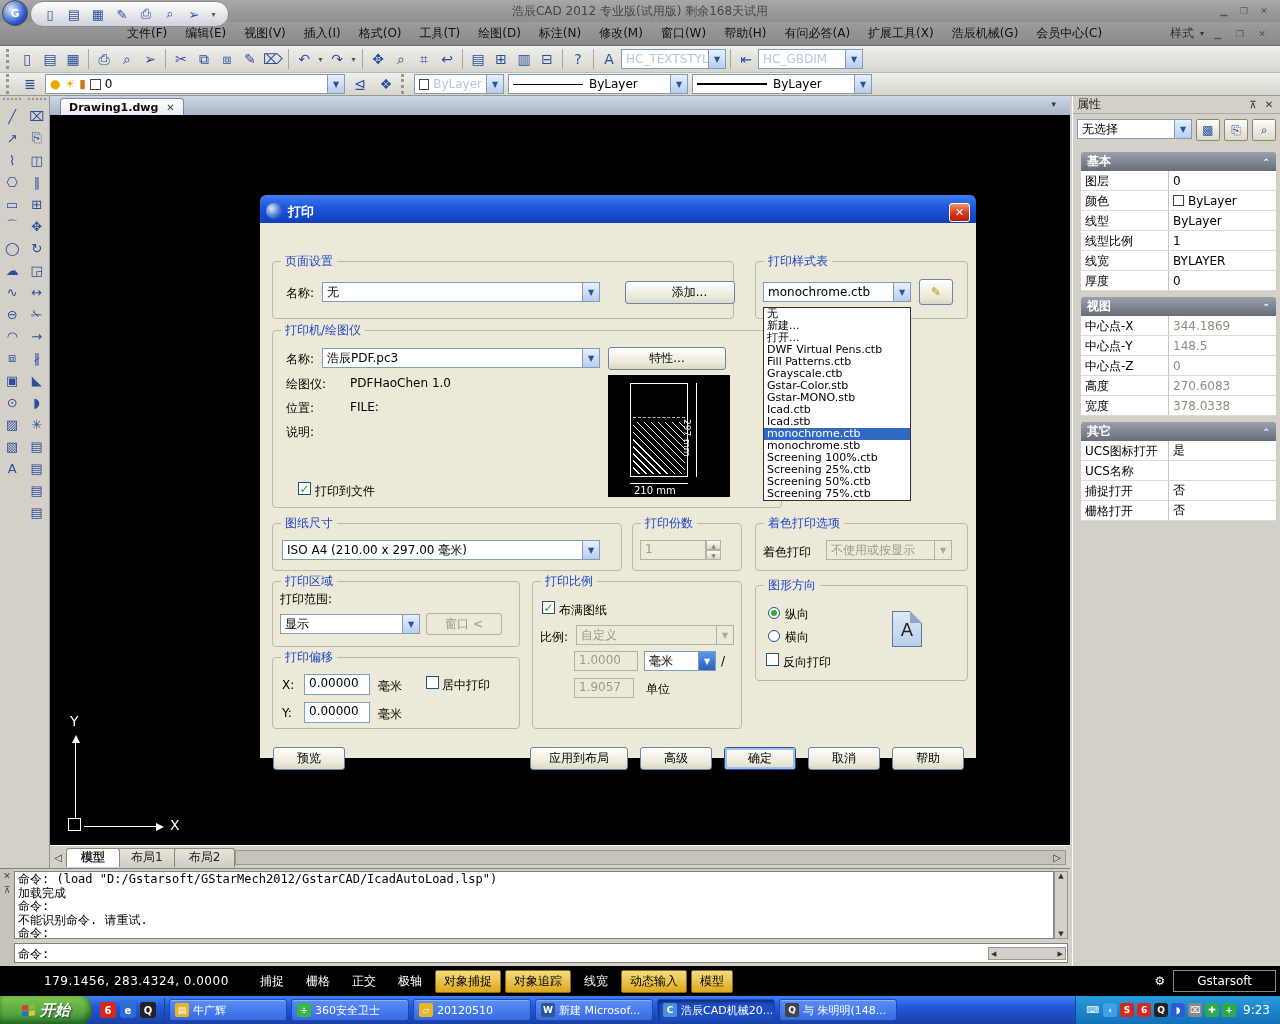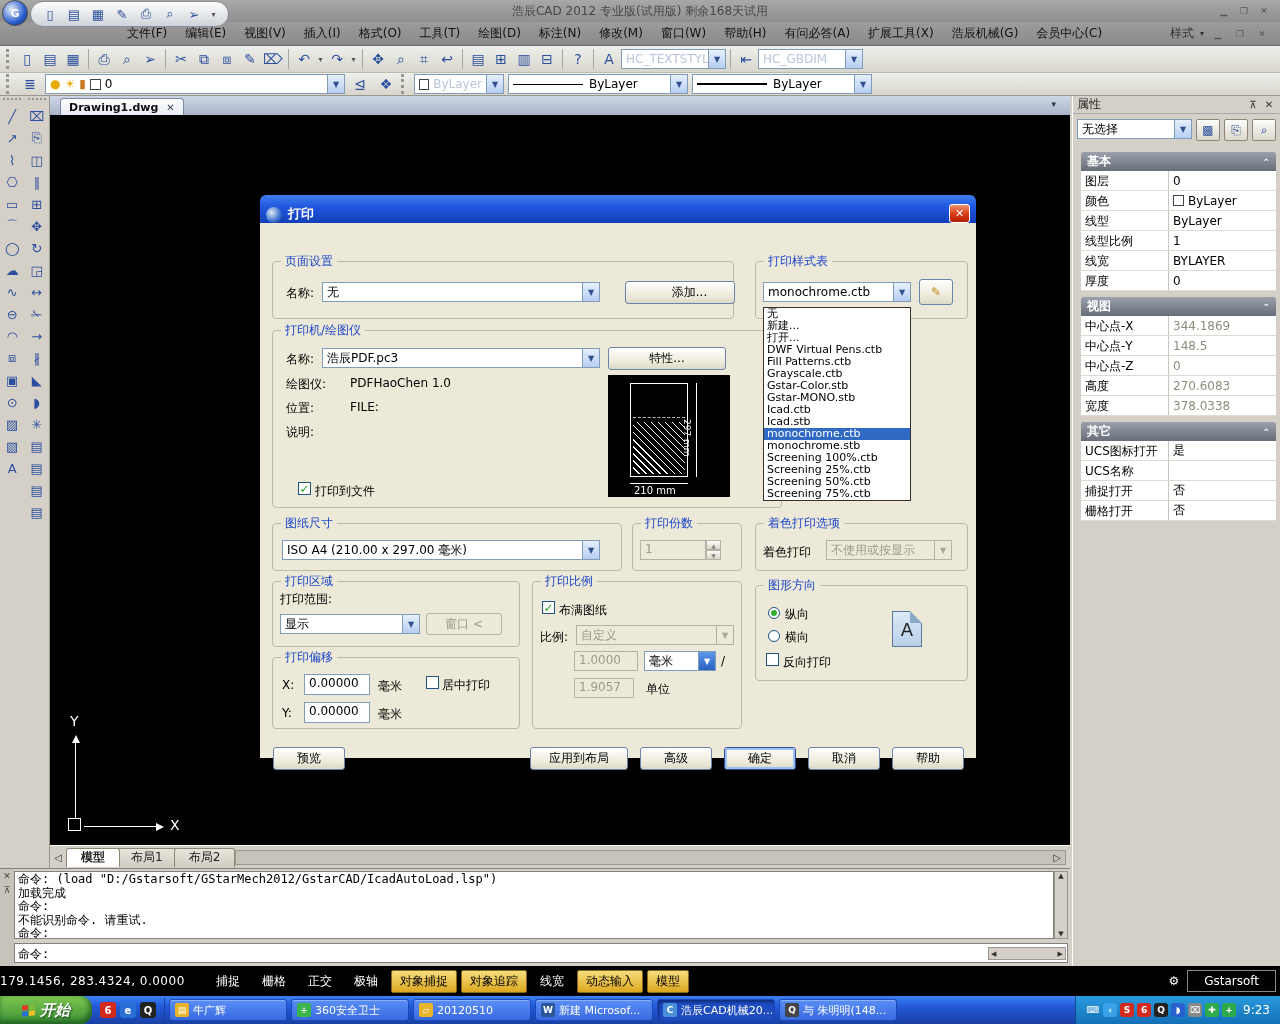--- a/index.html
+++ b/index.html
@@ -65,25 +65,25 @@
   
   #cmdwin{left:0;top:868px;width:1070px;height:98px;background:#d4d0c8;border-top:1px solid #808080;}
   #cmdstrip{position:absolute;left:0;top:0;width:14px;height:98px;background:#c6c3ba;display:flex;flex-direction:column;align-items:center;gap:4px;padding-top:2px;color:#444;font-size:9px;}
   #cmdhist{position:absolute;left:14px;top:2px;width:1040px;height:68px;background:#fff;border:1px solid #808080;font-family:"DejaVu Sans Mono",monospace;font-size:12px;line-height:13.5px;padding:1px 3px;color:#000;overflow:hidden;}
   #cmdvs{position:absolute;right:2px;top:2px;width:14px;height:68px;background:#d4d0c8;border:1px solid #9a978e;display:flex;flex-direction:column;justify-content:space-between;align-items:center;font-size:7px;color:#333;}
   #cmdinput{position:absolute;left:14px;top:74px;width:1054px;height:20px;background:#fff;border:1px solid #808080;font-family:"DejaVu Sans Mono",monospace;font-size:12px;padding:2px 3px;color:#000;}
   #cmdhs{position:absolute;right:4px;top:78px;width:78px;height:13px;background:#d4d0c8;border:1px solid #9a978e;display:flex;justify-content:space-between;align-items:center;font-size:7px;color:#333;padding:0 2px;}
 
   
   #statusbar{left:0;top:966px;width:1280px;height:30px;background:#000;display:flex;align-items:center;color:#fff;}
-  #coords{width:205px;padding-left:0;font-size:12px;letter-spacing:.5px;}
+  #coords{width:205px;padding-left:0;font-size:12px;letter-spacing:.5px;margin-left:44px;}
   .tg{margin:0 2px;padding:3px 9px;font-size:12px;color:#fff;border-radius:2px;}
   .tg.on{background:linear-gradient(#f7dd7e,#dca81f);color:#000;border:1px solid #8a6914;padding:2px 8px;}
   #sb-right{position:absolute;right:0;display:flex;align-items:center;gap:8px;padding-right:4px;}
-  #gstarsoft{border:1px solid #888;background:#000;color:#fff;padding:3px 16px;font-size:12px;}
+  #gstarsoft{border:1px solid #888;background:#000;color:#fff;padding:3px 23px;font-size:12px;}
 
   
   #taskbar{left:0;top:996px;width:1280px;height:28px;background:linear-gradient(#3a81f3,#2257d7 40%,#1941a5);display:flex;align-items:center;}
   #startbtn{height:28px;width:92px;background:linear-gradient(#7ec64f,#3c9338);border-radius:0 12px 12px 0;display:flex;align-items:center;justify-content:center;gap:5px;color:#fff;font-weight:bold;font-style:italic;font-size:15px;text-shadow:1px 1px 2px #1c4a1c;box-shadow:inset -2px -3px 6px #1f5c1f;}
   .flag{display:grid;grid-template-columns:6px 6px;grid-template-rows:5px 5px;gap:1px;transform:skewY(-6deg);}
   .flag i{display:block;}
   #quick{display:flex;align-items:center;gap:4px;padding:0 8px;border-right:1px solid #1a3f9e;height:24px;}
   .qlaunch{width:16px;height:16px;border-radius:3px;display:flex;align-items:center;justify-content:center;color:#fff;font-size:10px;font-weight:bold;}
   .task{height:22px;flex:0 0 118px;margin-left:4px;background:linear-gradient(#5a8ef5,#3a6ae0);border:1px solid #1d47b8;border-radius:3px;display:flex;align-items:center;gap:4px;padding:0 5px;color:#fff;font-size:11px;white-space:nowrap;overflow:hidden;box-shadow:inset 0 1px 0 #8ab2fa;}
   .task.on{background:#1f4cc0;box-shadow:inset 1px 2px 3px #0e2a78;}
@@ -104,21 +104,21 @@
   .psec-h{height:19px;background:linear-gradient(#9aa0ac,#676d79);color:#fff;font-weight:bold;font-size:12px;display:flex;align-items:center;padding:0 6px;border-radius:3px 3px 0 0;}
   .psec-h .chev{margin-left:auto;font-size:9px;}
   .prow{display:flex;height:20px;background:#fff;border-bottom:1px solid #dedbd2;font-size:12px;}
   .prow .pl{width:88px;padding:2px 4px;border-right:1px solid #c8c5bc;color:#000;white-space:nowrap;overflow:hidden;}
   .prow .pv{flex:1;padding:2px 4px;color:#000;display:flex;align-items:center;gap:4px;white-space:nowrap;overflow:hidden;}
   .psec.muted .pv{color:#8f8d7e;}
   .swatch{width:11px;height:11px;background:#fff;border:1px solid #444;display:inline-block;}
 
   
   #dlg{left:260px;top:198px;width:716px;height:560px;border:3px solid #1a47c8;border-top:none;border-radius:6px 6px 3px 3px;box-shadow:4px 5px 12px rgba(0,0,0,.6);background:#ece9d8;z-index:20;}
-  #dlg-title{position:absolute;left:-3px;top:-3px;width:716px;height:28px;background:linear-gradient(#3d7df0,#1f55dd 45%,#123fb8);border-radius:6px 6px 0 0;display:flex;align-items:flex-end;padding:0 6px;color:#fff;font-weight:bold;font-size:13px;gap:6px;}
+  #dlg-title{position:absolute;left:-3px;top:-3px;width:716px;height:28px;background:linear-gradient(#3d7df0,#1f55dd 45%,#123fb8);border-radius:6px 6px 0 0;display:flex;align-items:flex-start;padding:8px 6px;color:#fff;font-weight:bold;font-size:13px;gap:6px;}
   #dlg-close{margin-left:auto;width:21px;height:19px;background:linear-gradient(#f0926f,#d93a17 55%,#b01e04);border:1px solid #fff;border-radius:3px;color:#fff;display:flex;align-items:center;justify-content:center;font-size:11px;font-weight:bold;}
   #dlg-body{position:absolute;left:-3px;top:25px;width:716px;height:535px;background:#ece9d8;padding:0;}
   .grp{position:absolute;border:1px solid #bcbaa4;border-radius:4px;}
   .lg{position:absolute;top:-9px;left:8px;background:#ece9d8;padding:0 4px;color:#1e46c8;font-size:12px;white-space:nowrap;}
   .dlbl{position:absolute;font-size:12px;color:#000;white-space:nowrap;}
   .db{position:absolute;display:flex;align-items:center;justify-content:center;background:linear-gradient(#ffffff,#ece9d8 70%,#dcd8c8);border:1px solid #6d83a8;border-radius:3px;font-size:12px;color:#000;}
   .db.def{outline:2px solid #9cc0f5;outline-offset:-3px;border-color:#30508c;}
   .db.dis{color:#9c9a8a;border-color:#b5b2a5;background:#ece9d8;}
   .fld{position:absolute;background:#fff;border:1px solid #7f9db9;font-size:12px;padding:1px 4px;color:#000;}
   .fld.dis{background:#ece9d8;border-color:#b5b2a5;color:#9c9a8a;}

